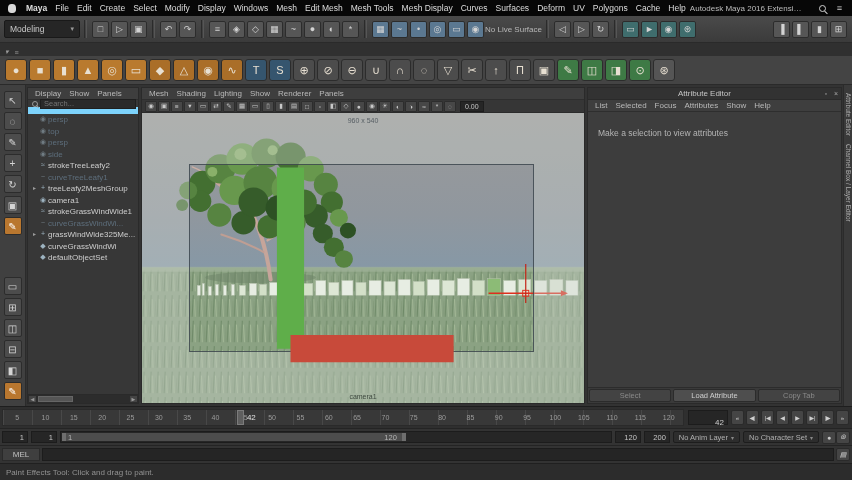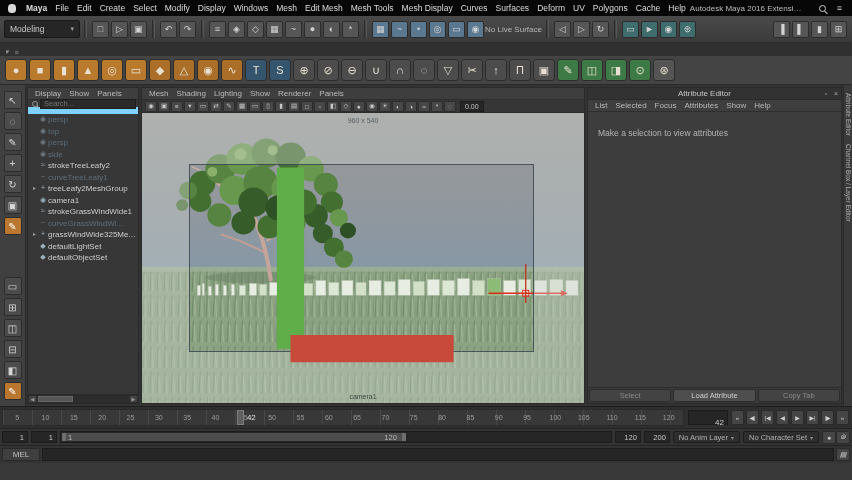--- a/index.html
+++ b/index.html
@@ -506,21 +506,21 @@
 
           <div class="o-row">
             <span class="o-arrow">▸</span>
             <span class="o-icon">+</span>
             <span class="o-label">grassWindWide325Me...</span>
           </div>
 
           <div class="o-row">
             <span class="o-arrow"></span>
             <span class="o-icon">◆</span>
-            <span class="o-label">defaultLightSet</span>
+            <span class="o-label">curveGrassWindWi</span>
           </div>
 
           <div class="o-row">
             <span class="o-arrow"></span>
             <span class="o-icon">◆</span>
             <span class="o-label">defaultObjectSet</span>
           </div>
         </div>
       <div class="hscroll">
         <span class="hs-btn">◀</span>
@@ -848,14 +848,17 @@
     <span class="mel-label">MEL</span>
     <input class="mel-input" style="">
     <div class="ig">
 
     <span class="ricon">
           <i>▤</i>
         </span>
       </div>
   </div>
 
+  <div class="helpline">
+    <span>Paint Effects Tool: Click and drag to paint.</span>
+  </div>
 
 </div>
 
 </body></html>

